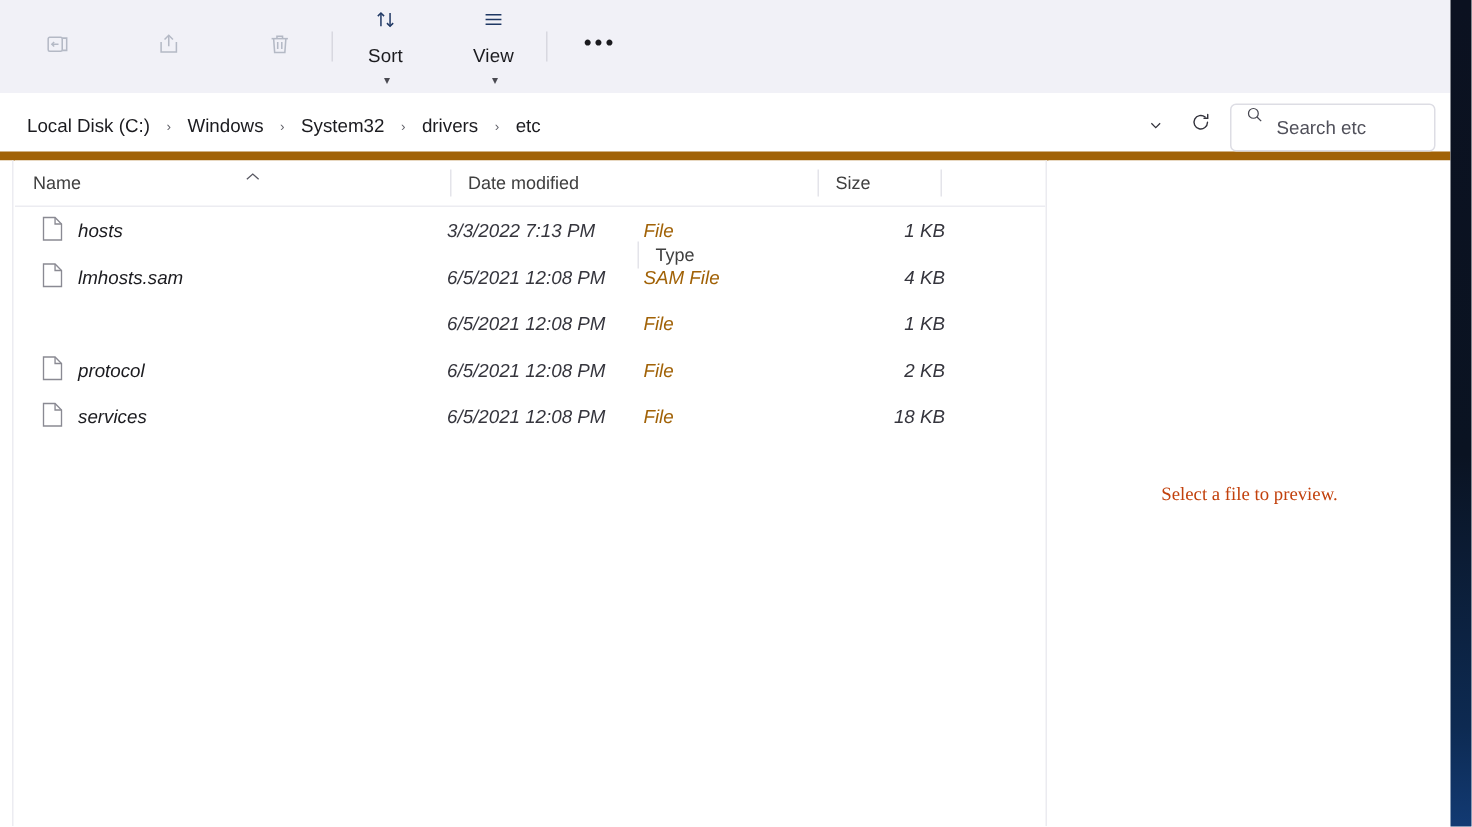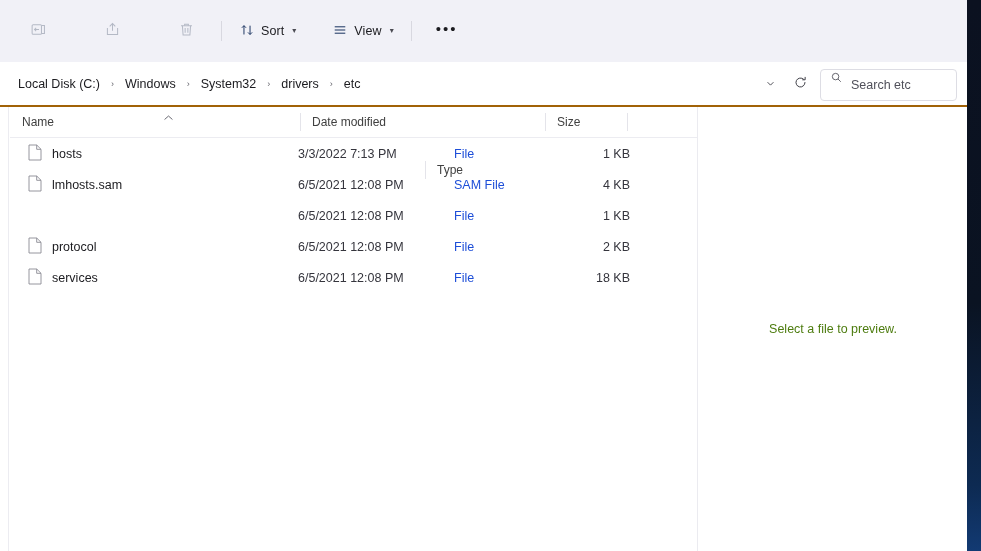--- a/index.html
+++ b/index.html
@@ -53,20 +53,21 @@
     display: flex;
     align-items: center;
     justify-content: center;
     gap: 6px;
     border-radius: 4px;
     padding: 0 8px;
     color: #1b1b1f;
     font-size: 12.5px;
     cursor: default;
     user-select: none;
+    flex-direction: column;
   }
   .tb-btn.disabled { opacity: 0.33; }
   .tb-sep {
     width: 1px;
     height: 20px;
     background: #d8d8e0;
     margin: 0 9px;
   }
   .tb-label { font-size: 12.5px; color: #1b1b1f; letter-spacing: .1px; }
   .chev {
@@ -86,21 +87,21 @@
   }
 
   
   #address-row {
     position: absolute;
     left: 0;
     top: 62px;
     width: 967px;
     height: 45px;
     background: #ffffff;
-    border-bottom: 2px solid #a16207;
+    border-bottom: 6px solid #a16207;
     box-sizing: border-box;
   }
   #address-bar {
     position: absolute;
     left: 8px;
     top: 6px;
     width: 795px;
     height: 32px;
     background: #ffffff;
     display: flex;
@@ -247,24 +248,25 @@
   .cell {
     position: absolute;
     top: 0;
     height: 31px;
     display: flex;
     align-items: center;
     font-size: 12.5px;
     color: #1b1b1f;
     white-space: nowrap;
     box-sizing: border-box;
+    font-style: italic;
   }
   .cell.name-cell { left: 18px; gap: 10px; }
   .cell.date-cell { left: 278px; padding-left: 10px; color: #35353d; }
-  .cell.type-cell { left: 434px; padding-left: 10px; color: #1d4ed8; }
+  .cell.type-cell { left: 409px; padding-left: 10px; color: #a16207; }
   .cell.size-cell {
     left: 545px;
     width: 75px;
     justify-content: flex-end;
     color: #35353d;
   }
 
   .file-icon { flex: 0 0 auto; display: block; }
 
   
@@ -274,22 +276,23 @@
     top: 107px;
     width: 268px;
     height: 444px;
     background: #ffffff;
     display: flex;
     align-items: center;
     justify-content: center;
   }
   #preview-text {
     font-size: 12.5px;
-    color: #4d7c0f;
+    color: #c2410c;
     text-align: center;
+    font-family: Liberation Serif, serif;
   }
 </style>
 </head>
 <body>
 
 <div id="explorer-window">
 
   <div id="toolbar">
 
     <div class="tb-btn disabled" title="Rename">

